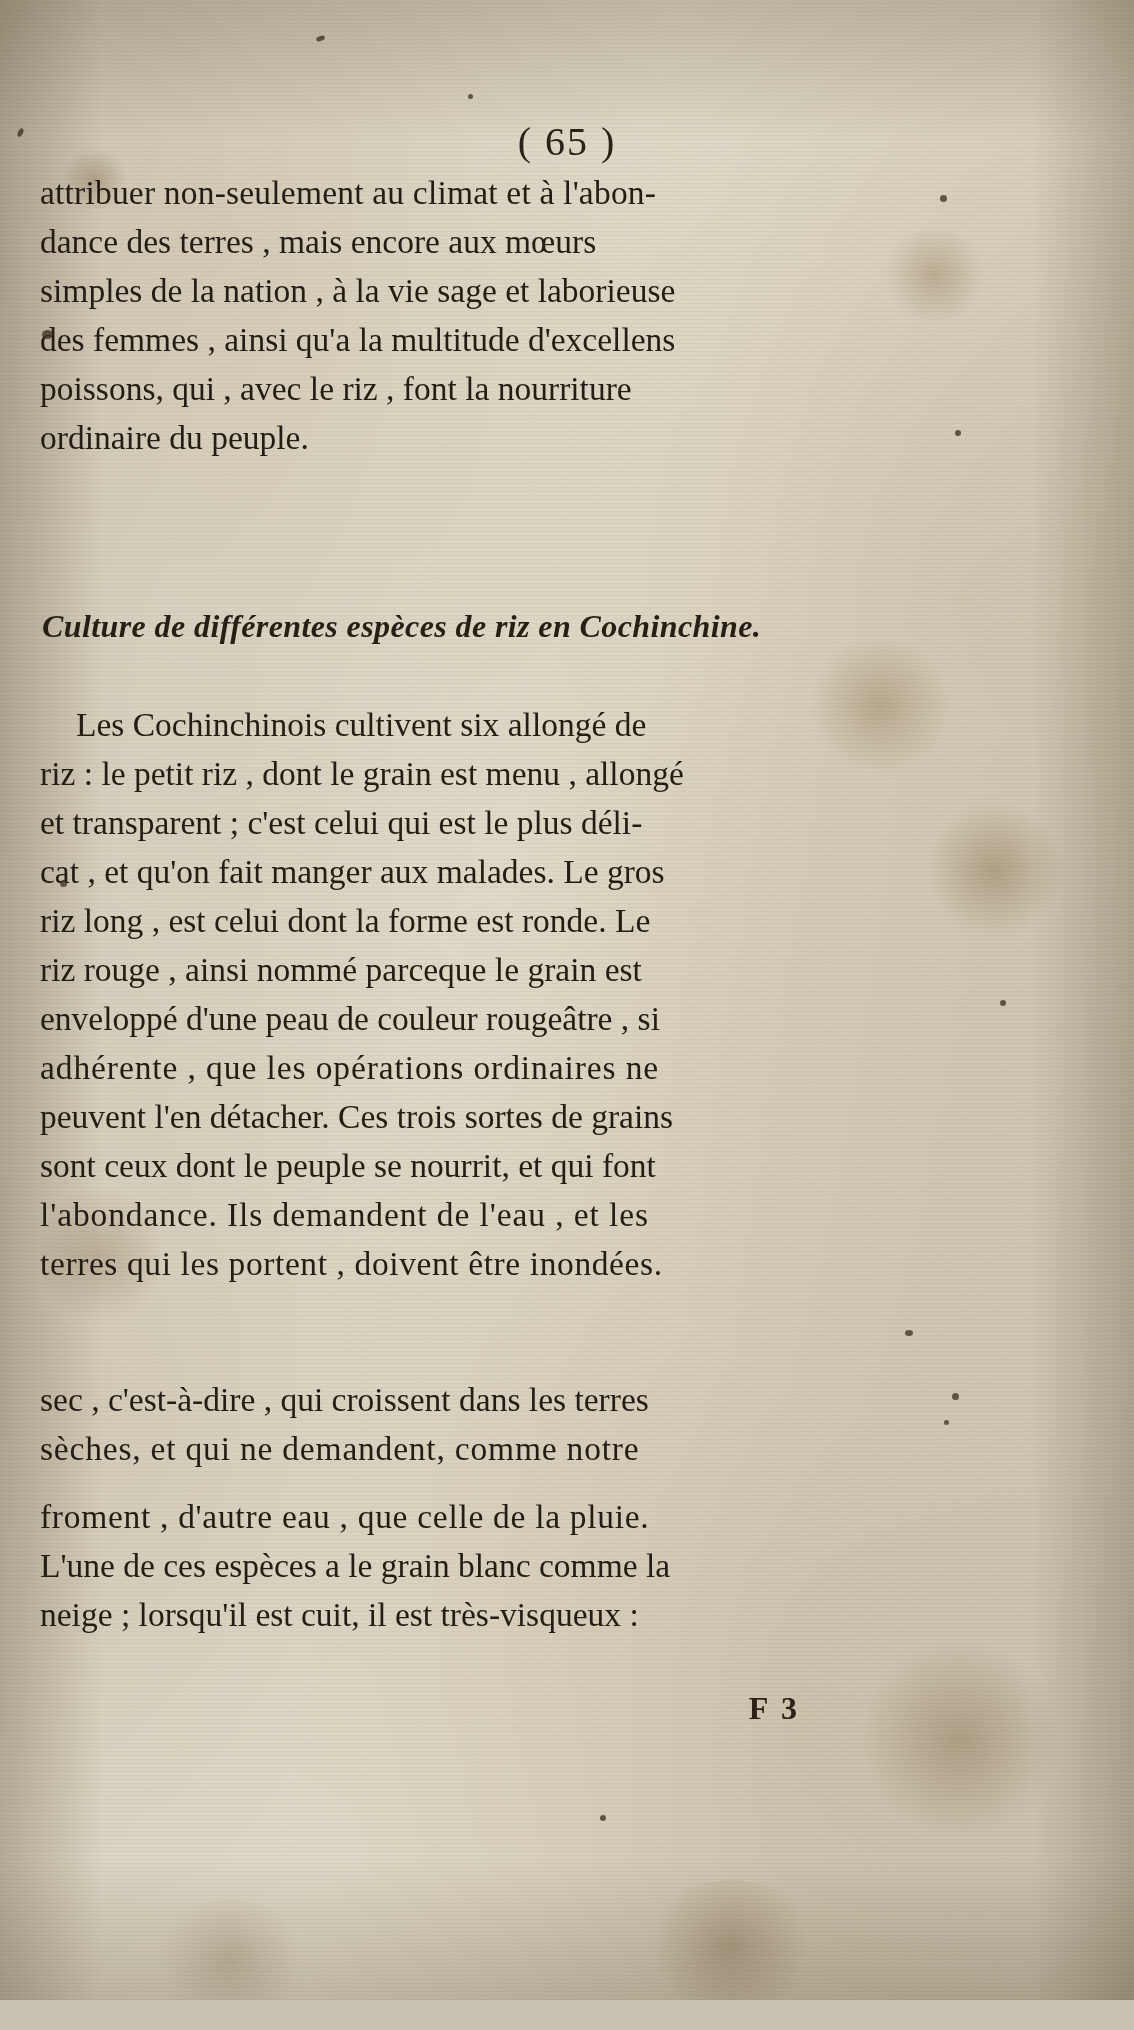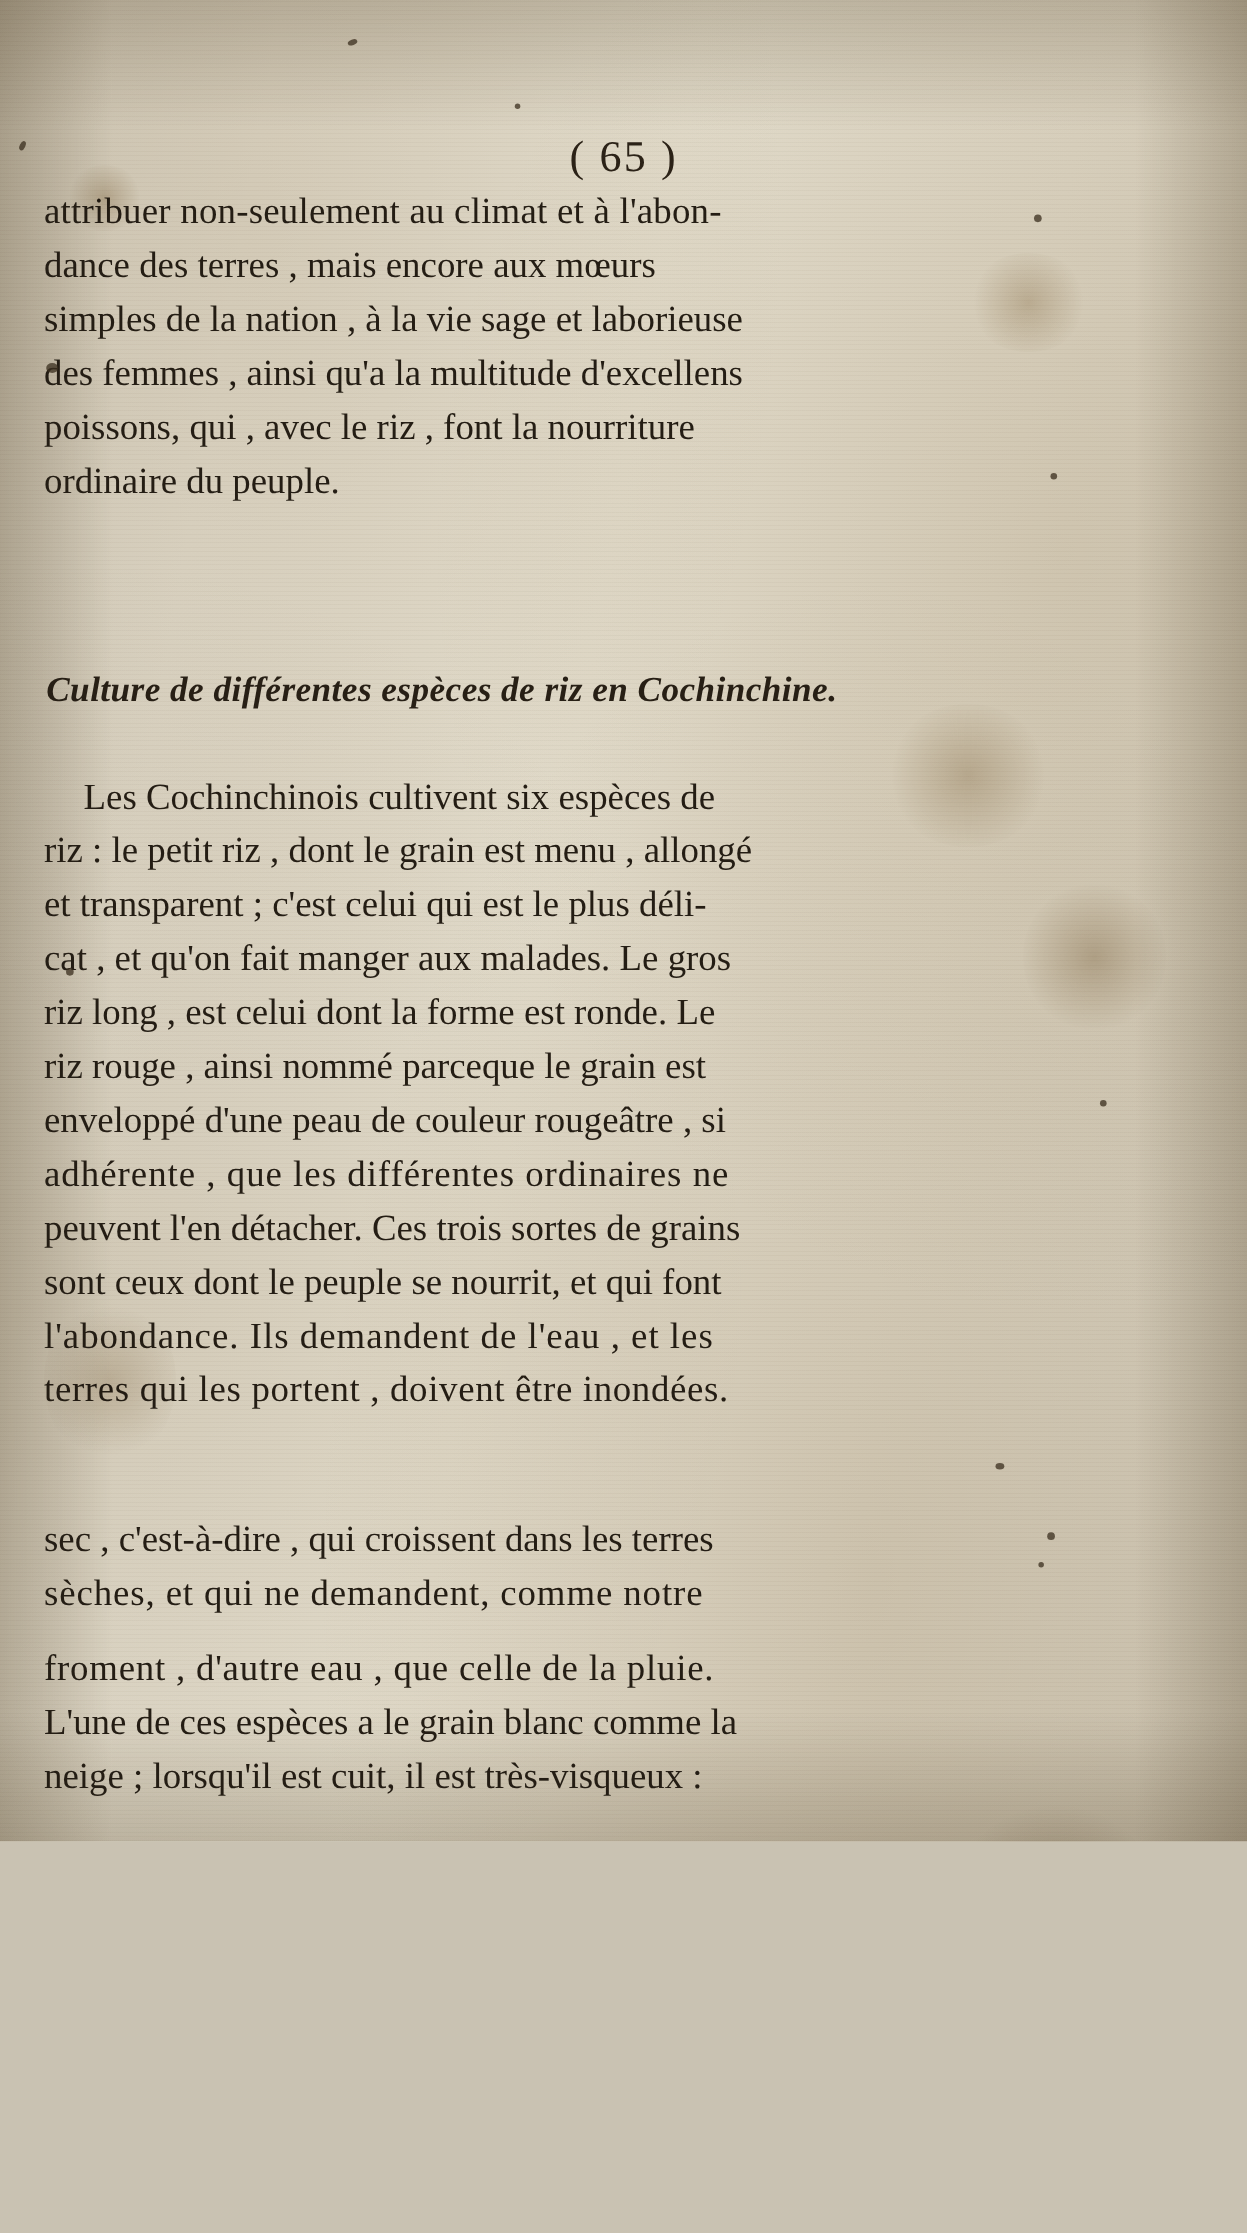--- a/index.html
+++ b/index.html
@@ -11,21 +11,21 @@
     height: 2030px;
     background: #c9c2b2;
     font-family: "Liberation Serif", serif;
     overflow: hidden;
   }
 
   
   #page {
     position: relative;
     width: 1134px;
-    height: 1674px;
+    height: 2000px;
     background:
       radial-gradient(ellipse at 20% 12%, rgba(170,150,115,0.22) 0%, rgba(170,150,115,0) 38%),
       radial-gradient(ellipse at 85% 30%, rgba(160,138,100,0.20) 0%, rgba(160,138,100,0) 42%),
       radial-gradient(ellipse at 70% 86%, rgba(150,128,92,0.22) 0%, rgba(150,128,92,0) 45%),
       radial-gradient(ellipse at 8% 70%, rgba(150,130,95,0.18) 0%, rgba(150,130,95,0) 40%),
       linear-gradient(100deg, #cfc8b8 0%, #ded8c9 18%, #e3ddcd 45%, #dcd5c4 70%, #cdc5b3 100%);
     overflow: hidden;
   }
   
   #page::before {
@@ -179,28 +179,28 @@
       <span class="ln">dance  des  terres  ,  mais  encore  aux  mœurs</span>
       <span class="ln">simples de la nation , à la vie sage et laborieuse</span>
       <span class="ln">des femmes , ainsi qu'a la multitude d'excellens</span>
       <span class="ln">poissons, qui , avec le riz , font la nourriture</span>
       <span class="ln">ordinaire du peuple.</span>
     </div>
 
     <div id="head-1">Culture de différentes espèces de riz en Cochinchine.</div>
 
     <div class="para" id="para-2">
-      <span class="ln" style="padding-left:36px;">Les Cochinchinois cultivent six espèces de</span>
+      <span class="ln" style="padding-left:36px;">Les Cochinchinois cultivent six allongé de</span>
       <span class="ln">riz : le petit riz , dont le grain est menu , allongé</span>
       <span class="ln">et transparent ; c'est celui qui est le plus déli-</span>
       <span class="ln">cat , et qu'on fait manger aux malades. Le gros</span>
       <span class="ln">riz long , est celui dont la forme est ronde. Le</span>
       <span class="ln">riz rouge , ainsi nommé parceque le grain est</span>
       <span class="ln">enveloppé d'une peau de couleur rougeâtre , si</span>
-      <span class="ln" style="letter-spacing:0.9px;">adhérente , que les différentes ordinaires ne</span>
+      <span class="ln" style="letter-spacing:0.9px;">adhérente , que les opérations ordinaires ne</span>
       <span class="ln">peuvent l'en détacher. Ces trois sortes de grains</span>
       <span class="ln">sont ceux dont le peuple se nourrit, et qui font</span>
       <span class="ln" style="letter-spacing:0.9px;">l'abondance. Ils demandent de l'eau , et les</span>
       <span class="ln" style="letter-spacing:0.6px;">terres qui les portent , doivent être inondées.</span>
     </div>
 
     <div class="para" id="para-3">
       <span class="ln">sec , c'est-à-dire , qui croissent dans les terres</span>
       <span class="ln" style="letter-spacing:0.8px;">sèches, et qui ne demandent, comme notre</span>
       <span class="ln" style="letter-spacing:0.7px;margin-top:19px;">froment , d'autre eau , que celle de la pluie.</span>

